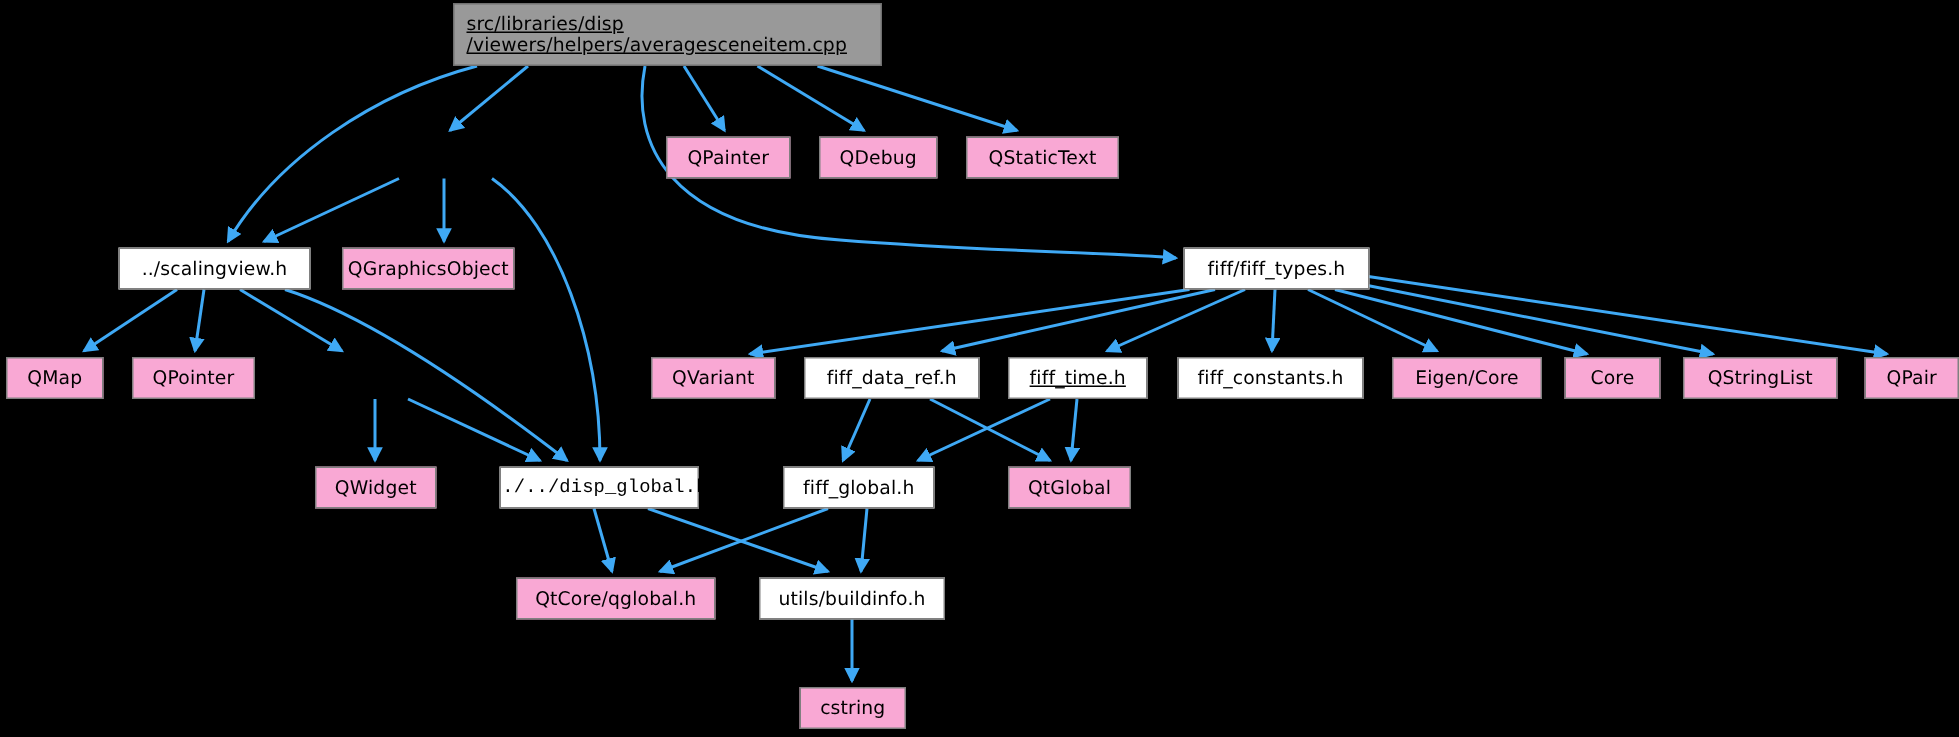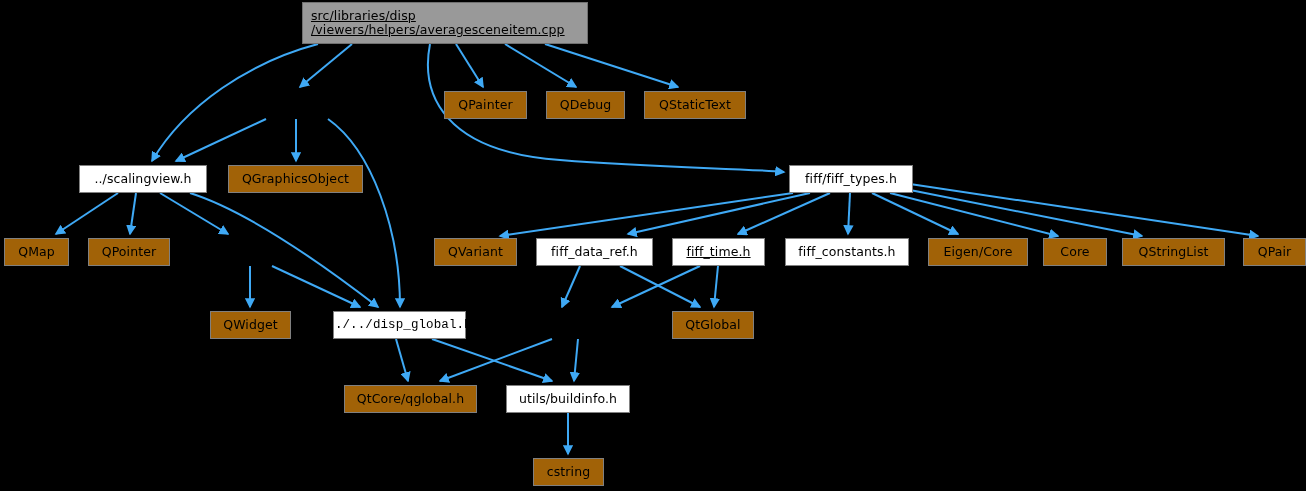--- a/index.html
+++ b/index.html
@@ -3,21 +3,21 @@
 <meta charset="utf-8">
 <style>
   html,body{margin:0;padding:0;background:#000;}
   #canvas{position:relative;width:1306px;height:491px;background:#000;
           font-family:"DejaVu Sans","Liberation Sans",sans-serif;overflow:hidden;}
   #edges{position:absolute;left:0;top:0;width:1306px;height:491px;pointer-events:none;}
   .node{position:absolute;box-sizing:border-box;border:1px solid #000;
         display:flex;align-items:center;justify-content:center;
         font-size:12.5px;line-height:1.12;color:#000;text-align:center;
         white-space:pre;letter-spacing:0.1px;}
-  .node.ext{background:#a16207;border-color:#808080;}
+  .node.ext{background:#f9a8d4;border-color:#808080;}
   .node.proj{background:#ffffff;border-color:#808080;}
   .node.root{background:#999999;border-color:#707070;justify-content:flex-start;
              padding-left:8px;text-align:left;}
 </style>
 </head>
 <body>
 
 <div id="canvas">
   <svg id="edges" viewBox="0 0 1306 491" xmlns="http://www.w3.org/2000/svg">
       <defs>
@@ -57,31 +57,32 @@
       <path d="M 552,339 L 440,381" fill="none" stroke="#3fa9f5" stroke-width="2" marker-end="url(#arrow)"></path>
       <path d="M 578,339 L 574,381" fill="none" stroke="#3fa9f5" stroke-width="2" marker-end="url(#arrow)"></path>
       <path d="M 568,413 L 568,454" fill="none" stroke="#3fa9f5" stroke-width="2" marker-end="url(#arrow)"></path>
     </svg>
 <div class="node root" style="left: 302px; top: 2px; width: 286px; height: 42px; text-decoration: underline;">src/libraries/disp
 /viewers/helpers/averagesceneitem.cpp</div>
     <div class="node ext" style="left: 444px; top: 91px; width: 83px; height: 28px;">QPainter</div>
     <div class="node ext" style="left: 546px; top: 91px; width: 79px; height: 28px;">QDebug</div>
     <div class="node ext" style="left: 644px; top: 91px; width: 102px; height: 28px;">QStaticText</div>
     <div class="node proj" style="left: 79px; top: 165px; width: 128px; height: 28px;">../scalingview.h</div>
-    <div class="node ext" style="left: 228px; top: 165px; width: 135px; height: 28px;">QGraphicsObject</div>
+    <div class="node ext" style="left: 228px; top: 165px; width: 115px; height: 28px;">QGraphicsObject</div>
     <div class="node proj" style="left: 789px; top: 165px; width: 124px; height: 28px;">fiff/fiff_types.h</div>
     <div class="node ext" style="left: 4px; top: 238px; width: 65px; height: 28px;">QMap</div>
     <div class="node ext" style="left: 88px; top: 238px; width: 82px; height: 28px;">QPointer</div>
     <div class="node ext" style="left: 434px; top: 238px; width: 83px; height: 28px;">QVariant</div>
     <div class="node proj" style="left: 536px; top: 238px; width: 117px; height: 28px;">fiff_data_ref.h</div>
     <div class="node proj" style="left: 672px; top: 238px; width: 93px; height: 28px; text-decoration: underline;">fiff_time.h</div>
     <div class="node proj" style="left: 785px; top: 238px; width: 124px; height: 28px;">fiff_constants.h</div>
     <div class="node ext" style="left: 928px; top: 238px; width: 100px; height: 28px;">Eigen/Core</div>
     <div class="node ext" style="left: 1043px; top: 238px; width: 64px; height: 28px;">Core</div>
     <div class="node ext" style="left: 1122px; top: 238px; width: 103px; height: 28px;">QStringList</div>
     <div class="node ext" style="left: 1243px; top: 238px; width: 63px; height: 28px;">QPair</div>
     <div class="node ext" style="left: 210px; top: 311px; width: 81px; height: 28px;">QWidget</div>
     <div class="node proj" style="left: 333px; top: 311px; width: 133px; height: 28px; font-family: Liberation Mono, monospace;">../../disp_global.h</div>
+    <div class="node proj" style="left: 522px; top: 311px; width: 101px; height: 28px;">fiff_global.h</div>
     <div class="node ext" style="left: 672px; top: 311px; width: 82px; height: 28px;">QtGlobal</div>
     <div class="node ext" style="left: 344px; top: 385px; width: 133px; height: 28px;">QtCore/qglobal.h</div>
     <div class="node proj" style="left: 506px; top: 385px; width: 124px; height: 28px;">utils/buildinfo.h</div>
     <div class="node ext" style="left: 533px; top: 458px; width: 71px; height: 28px;">cstring</div>
   </div>
 
 </body></html>

